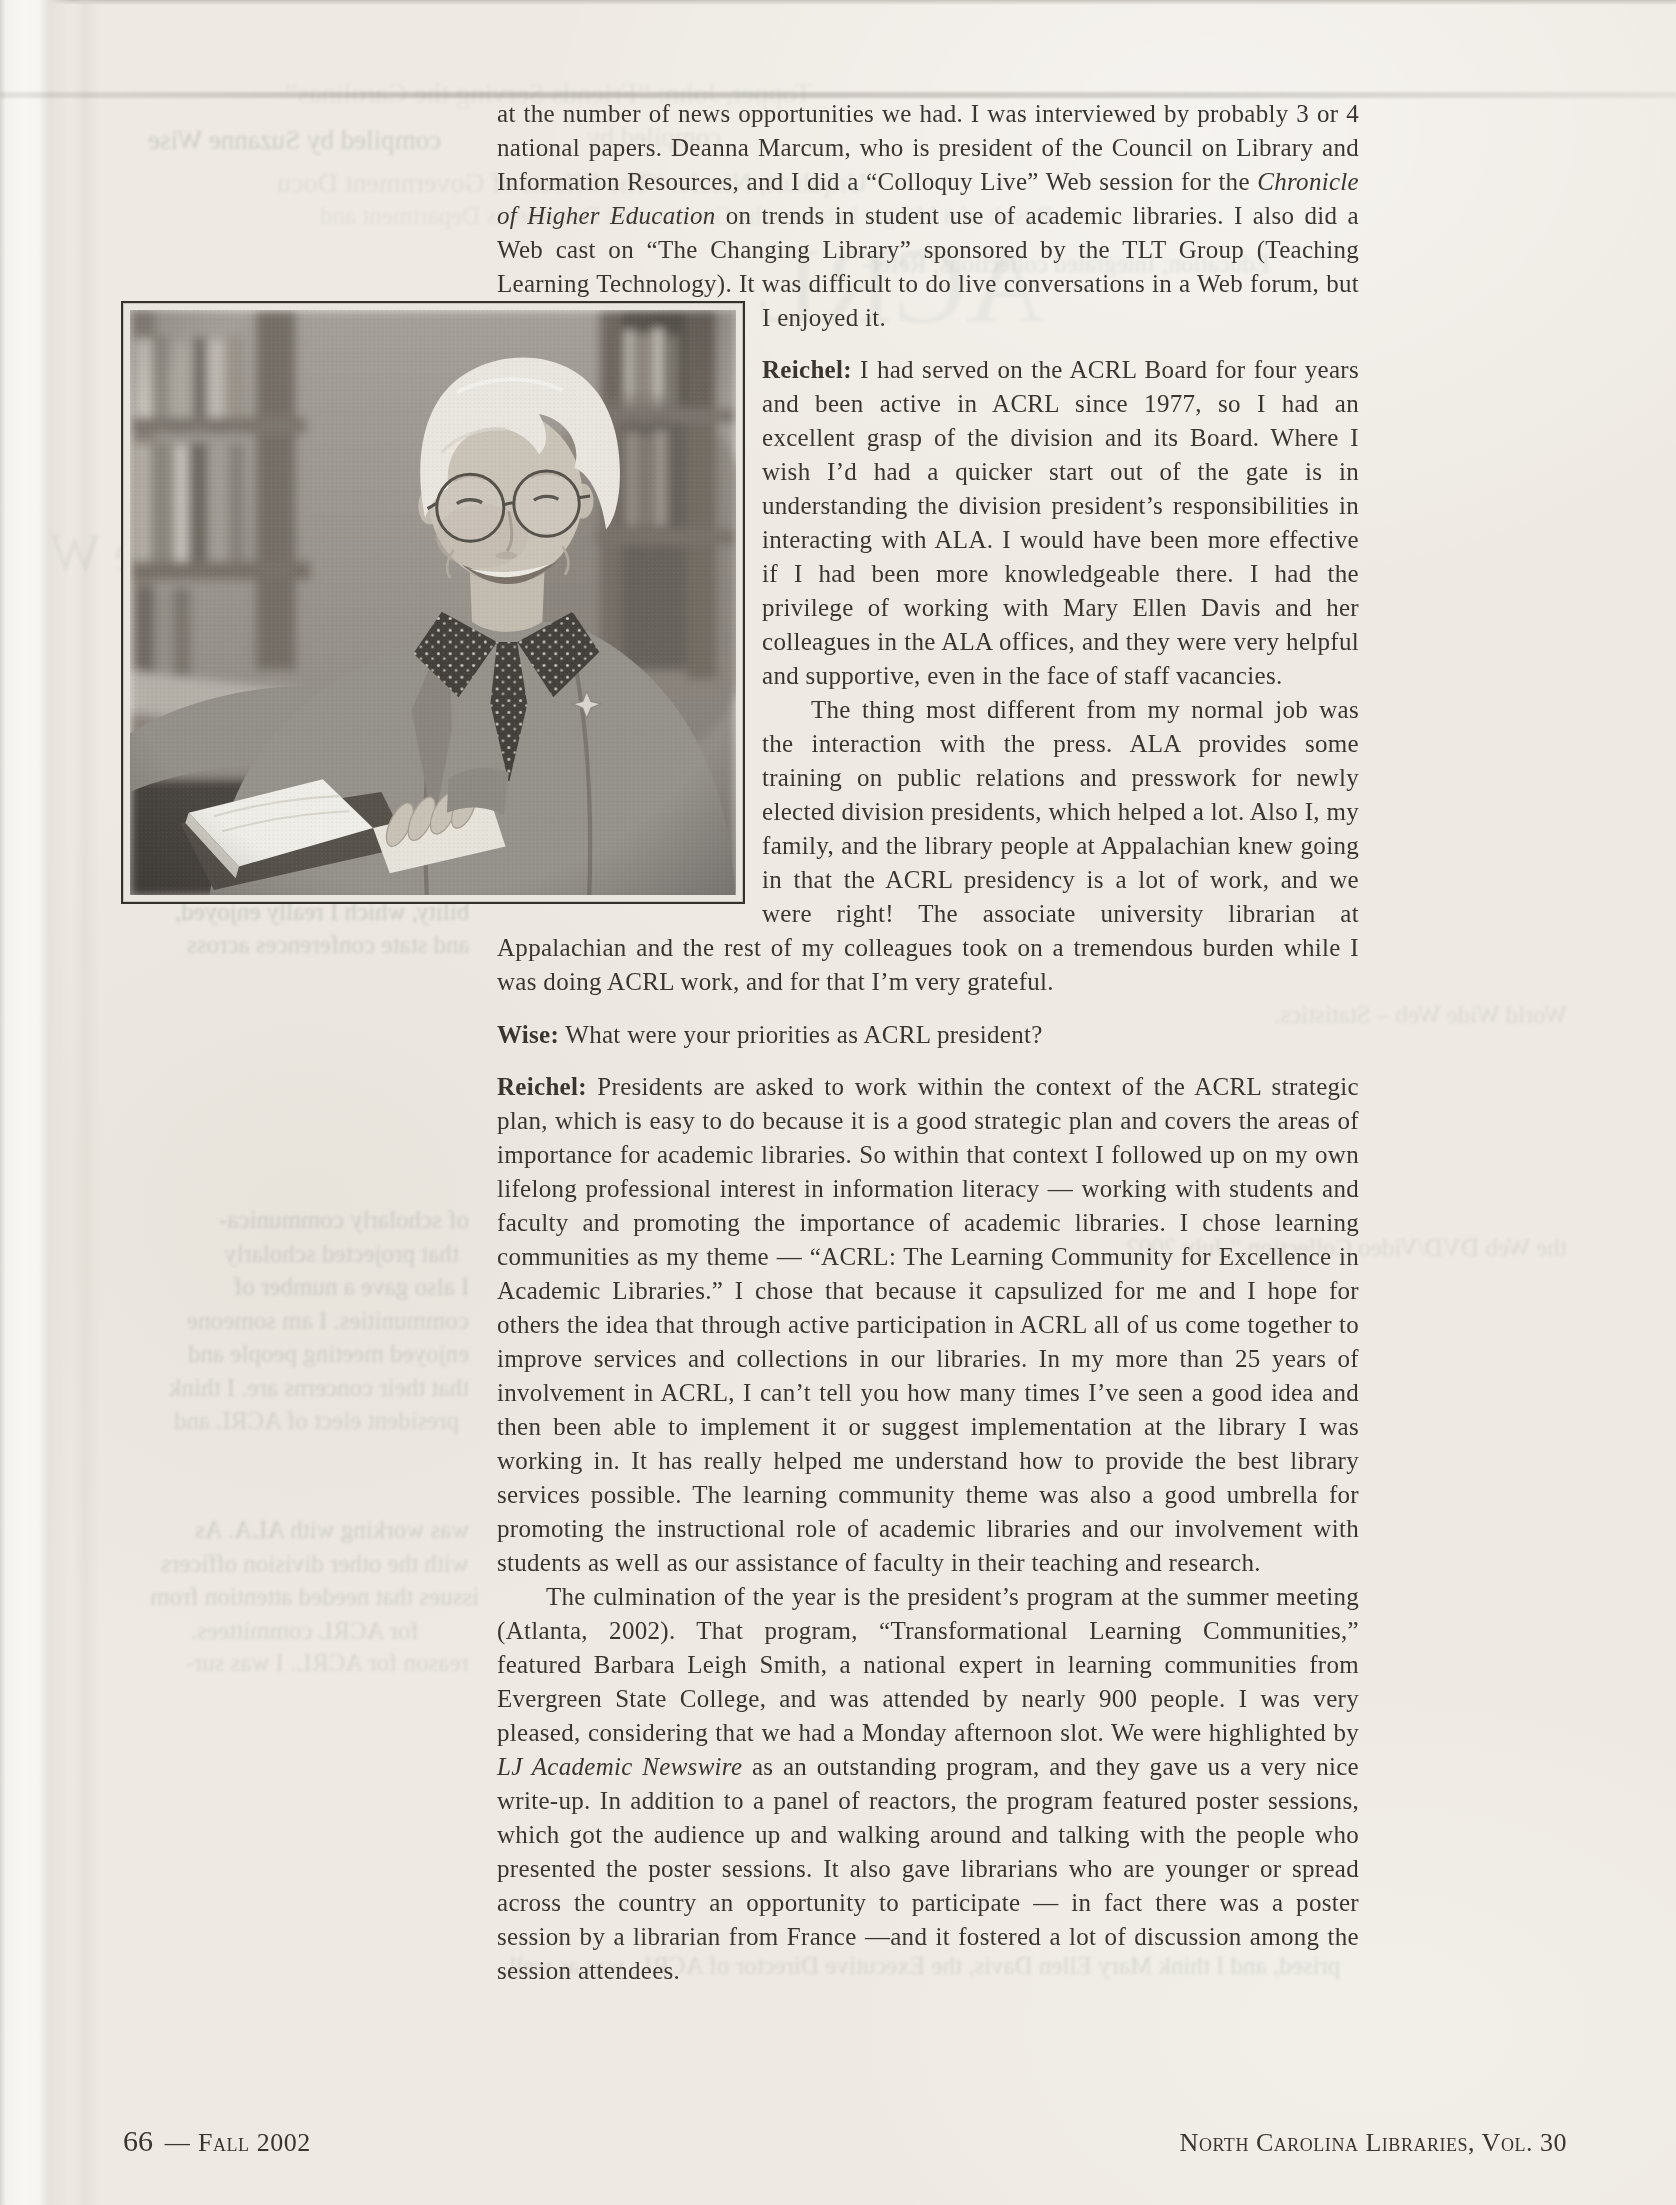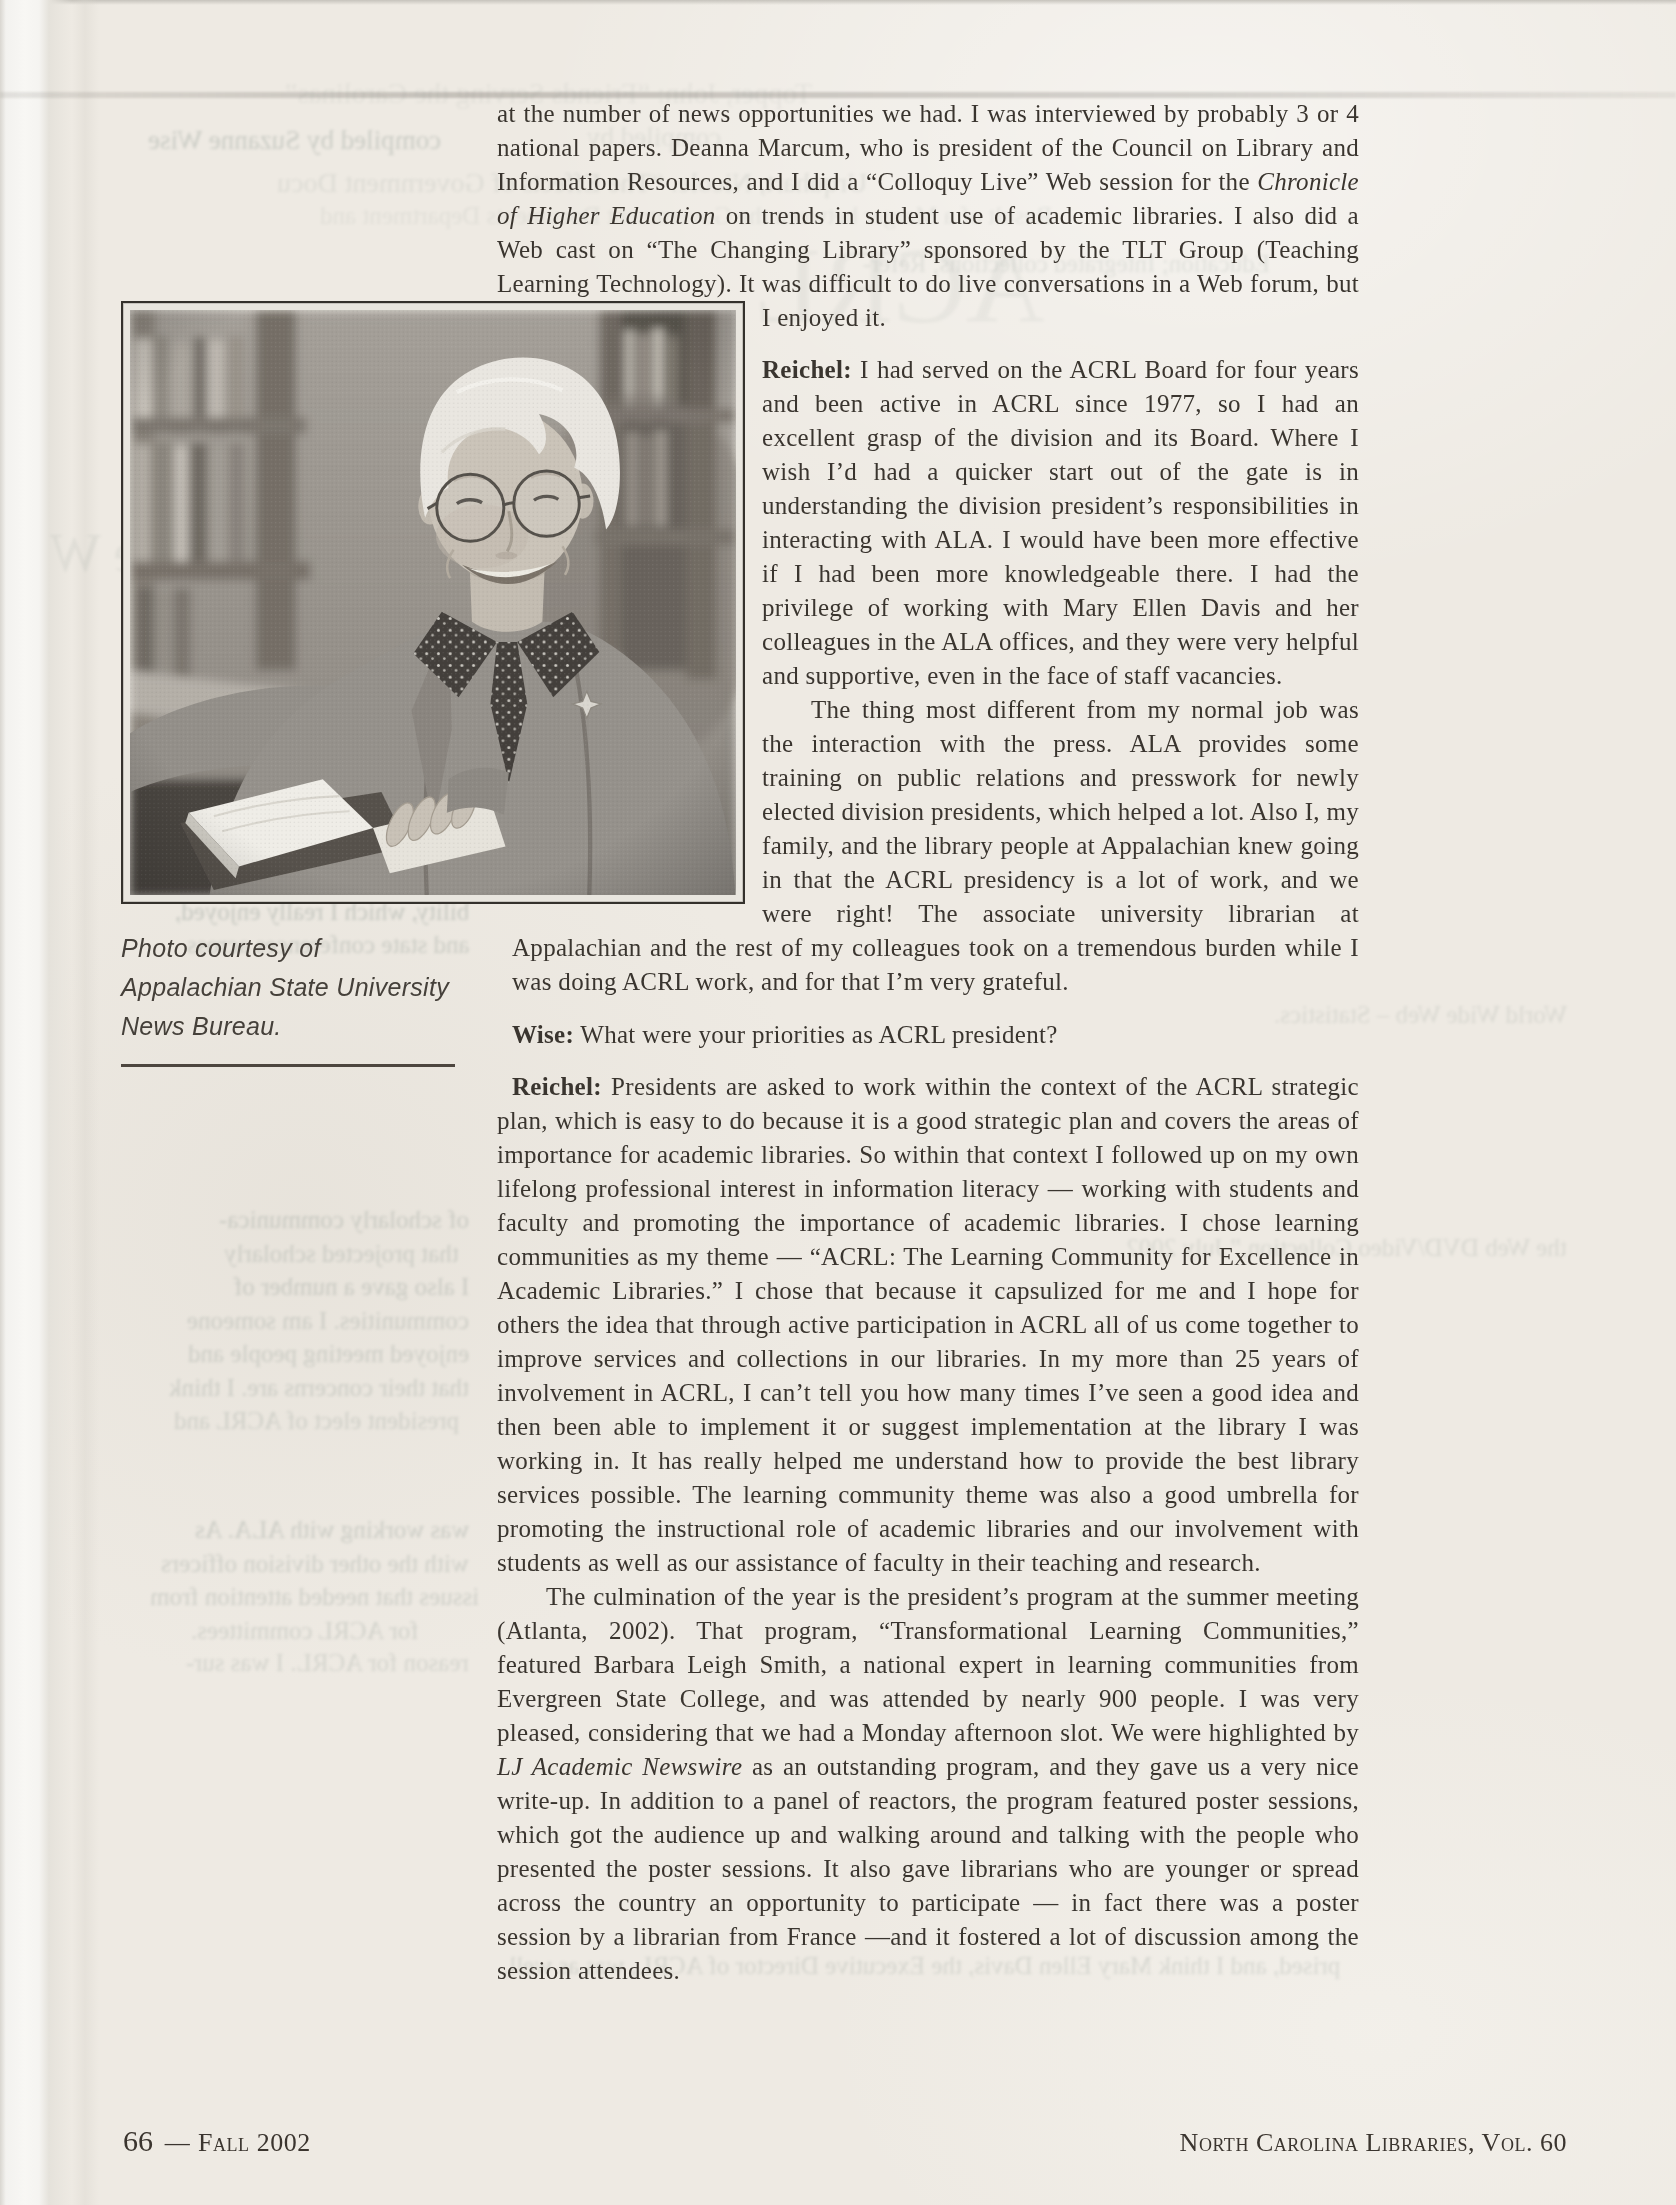--- a/index.html
+++ b/index.html
@@ -203,31 +203,28 @@
                 <ellipse cx="398" cy="596" rx="11" ry="24" transform="rotate(25 398 596)"></ellipse>
               </g>
               <path d="M 380 560 C 400 545 430 542 452 552 L 446 602 C 420 590 396 592 378 600 Z" fill="#8d8983"></path>
             </g>
           </g>
 
           <rect width="723" height="698" fill="url(#halftone)"></rect>
           <rect width="723" height="698" fill="url(#vig)"></rect>
         </svg>
       </span>
-    </span><span id="caption-figure" class="caption-block">
-      <span class="caption-text">Photo courtesy of<br>Appalachian State University<br>News Bureau.</span>
-      <span class="caption-rule"></span>
     </span><span>enjoyed it.</span></p>
       <p class="par"><span class="speaker">Reichel:</span><span> I had served on the ACRL Board for four years and been active in ACRL since 1977, so I had an excellent grasp of the division and its Board. Where I wish I’d had a quicker start out of the gate is in understanding the division president’s responsibilities in interacting with ALA. I would have been more effective if I had been more knowledgeable there. I had the privilege of working with Mary Ellen Davis and her colleagues in the ALA offices, and they were very helpful and supportive, even in the face of staff vacancies.</span></p>
       <p class="par cont"><span>The thing most different from my normal job was the interaction with the press. ALA provides some training on public relations and presswork for newly elected division presidents, which helped a lot. Also I, my family, and the library people at Appalachian knew going in that the ACRL presidency is a lot of work, and we were right! The associate university librarian at Appalachian and the rest of my colleagues took on a tremendous burden while I was doing ACRL work, and for that I’m very grateful.</span></p>
       <p class="par"><span class="speaker">Wise:</span><span> What were your priorities as ACRL president?</span></p>
       <p class="par"><span class="speaker">Reichel:</span><span> Presidents are asked to work within the context of the ACRL strategic plan, which is easy to do because it is a good strategic plan and covers the areas of importance for academic libraries. So within that context I followed up on my own lifelong professional interest in information literacy — working with students and faculty and promoting the importance of academic libraries. I chose learning communities as my theme — “ACRL: The Learning Community for Excellence in Academic Libraries.” I chose that because it capsulized for me and I hope for others the idea that through active participation in ACRL all of us come together to improve services and collections in our libraries. In my more than 25 years of involvement in ACRL, I can’t tell you how many times I’ve seen a good idea and then been able to implement it or suggest implementation at the library I was working in. It has really helped me understand how to provide the best library services possible. The learning community theme was also a good umbrella for promoting the instructional role of academic libraries and our involvement with students as well as our assistance of faculty in their teaching and research.</span></p>
       <p class="par cont"><span>The culmination of the year is the president’s program at the summer meeting (Atlanta, 2002). That program, “Transformational Learning Communities,” featured Barbara Leigh Smith, a national expert in learning communities from Evergreen State College, and was attended by nearly 900 people. I was very pleased, considering that we had a Monday afternoon slot. We were highlighted by </span><i>LJ Academic Newswire</i><span> as an outstanding program, and they gave us a very nice write-up. In addition to a panel of reactors, the program featured poster sessions, which got the audience up and walking around and talking with the people who presented the poster sessions. It also gave librarians who are younger or spread across the country an opportunity to participate — in fact there was a poster session by a librarian from France —and it fostered a lot of discussion among the session attendees.</span></p>
     </div>
 
   <div class="footer">
     <span class="left-group">
       <span class="pageno">66</span><span class="dash">—</span><span class="sc">Fall 2002</span>
     </span>
-    <span class="sc">North Carolina Libraries, Vol. 60</span>
+    <span class="sc">North Carolina Libraries, Vol. 30</span>
   </div>
 </div>
 
 
 </body></html>

